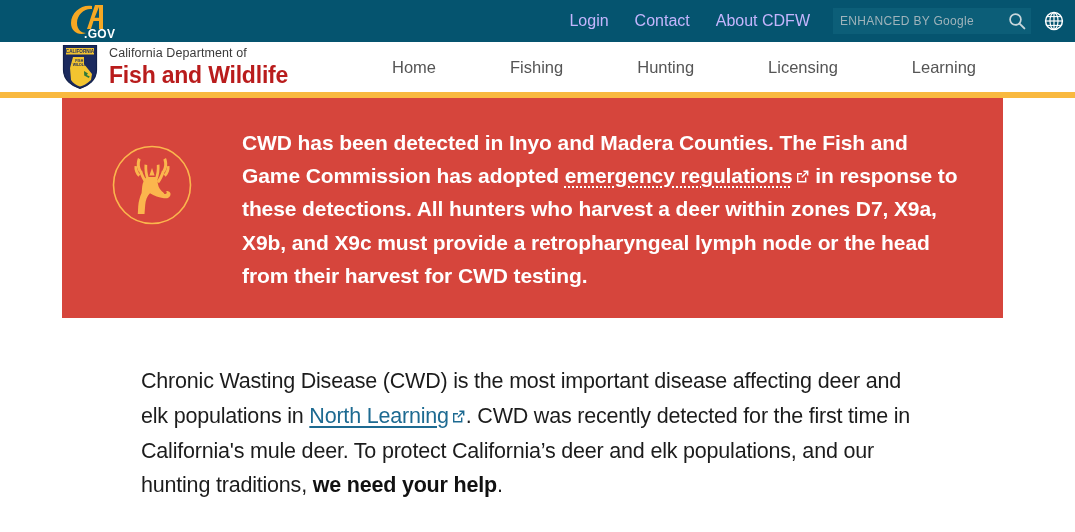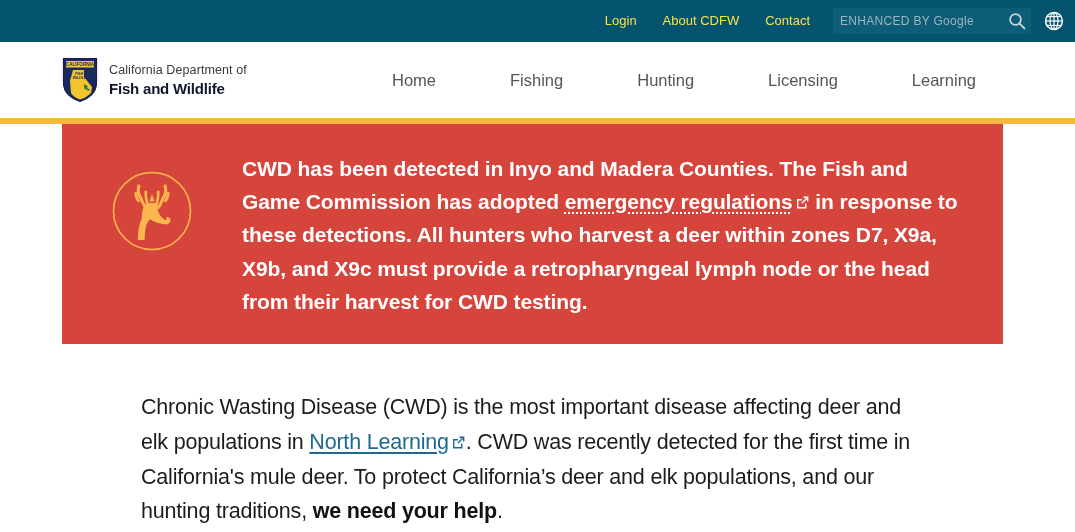--- a/index.html
+++ b/index.html
@@ -30,22 +30,22 @@
   .utility-right {
     position: absolute;
     right: 10px;
     top: 0;
     height: 42px;
     display: flex;
     align-items: center;
     gap: 0;
   }
   .util-link {
-    color: #fde047;
-    font-size: 13px;
+    color: #c4b5fd;
+    font-size: 16px;
     text-decoration: none;
     padding: 0 13px;
     line-height: 42px;
     white-space: nowrap;
   }
   .search-wrap {
     position: relative;
     margin-left: 10px;
     width: 198px;
     height: 26px;
@@ -81,44 +81,44 @@
     background: transparent;
     border: 0;
     padding: 0;
     cursor: pointer;
     display: flex; align-items: center; justify-content: center;
   }
 
   
   .main-header {
     position: relative;
-    height: 76px;
+    height: 50px;
     background: #ffffff;
     display: flex;
     align-items: center;
   }
   .brand {
     margin-left: 62px;
     display: flex;
     align-items: center;
     gap: 11px;
     text-decoration: none;
   }
   .brand-shield { width: 36px; height: 46px; display: block; }
   .brand-text { display: flex; flex-direction: column; line-height: 1; }
   .brand-line1 {
     font-size: 12.5px;
     color: #3a3a3a;
     margin-bottom: 4px;
     letter-spacing: .1px;
   }
   .brand-line2 {
-    font-size: 15px;
+    font-size: 23px;
     font-weight: bold;
-    color: #0f172a;
+    color: #b91c1c;
     letter-spacing: -.2px;
   }
   .main-nav {
     position: absolute;
     left: 372px;
     display: flex;
     align-items: center;
     gap: 34px;
   }
   .nav-link {
@@ -191,25 +191,32 @@
     text-decoration: underline;
     text-underline-offset: 3px;
   }
   .bold { font-weight: bold; color: #111111; }
 </style>
 </head>
 <body>
 
 <div class="utility-bar">
 
+  <a class="ca-logo" href="#">
+    <svg width="62" height="38" viewBox="0 0 62 38" aria-hidden="true">
+      <path d="M30 4 C20 2, 9 10, 9 21 C9 30, 17 34, 24 31 C20 31, 15 28, 15 21 C15 12, 23 6, 30 7 Z" fill="#f7a823"></path>
+      <path d="M33 3 L25 27 L29 27 L31.5 19 L37 19 L37 27 L41 27 L41 3 Z M32.6 15.8 L37 5 L37 15.8 Z" fill="#f7a823"></path>
+      <text x="22" y="36" font-family="'Liberation Sans', sans-serif" font-size="12" font-weight="bold" fill="#ffffff" letter-spacing="0.3">.GOV</text>
+    </svg>
+  </a>
 
   <div class="utility-right">
     <a class="util-link" href="#">Login</a>
+    <a class="util-link" href="#">Contact</a>
     <a class="util-link" href="#">About CDFW</a>
-    <a class="util-link" href="#">Contact</a>
 
     <div class="search-wrap">
       <input class="search-input" type="text" placeholder="ENHANCED BY Google" style="">
       <button class="search-btn" title="Search">
         <svg width="20" height="20" viewBox="0 0 20 20" aria-hidden="true">
           <circle cx="8.5" cy="8.5" r="5.4" fill="none" stroke="#c8d6db" stroke-width="1.7"></circle>
           <line x1="12.6" y1="12.6" x2="17.4" y2="17.4" stroke="#c8d6db" stroke-width="1.9" stroke-linecap="round"></line>
         </svg>
       </button>
     </div>

